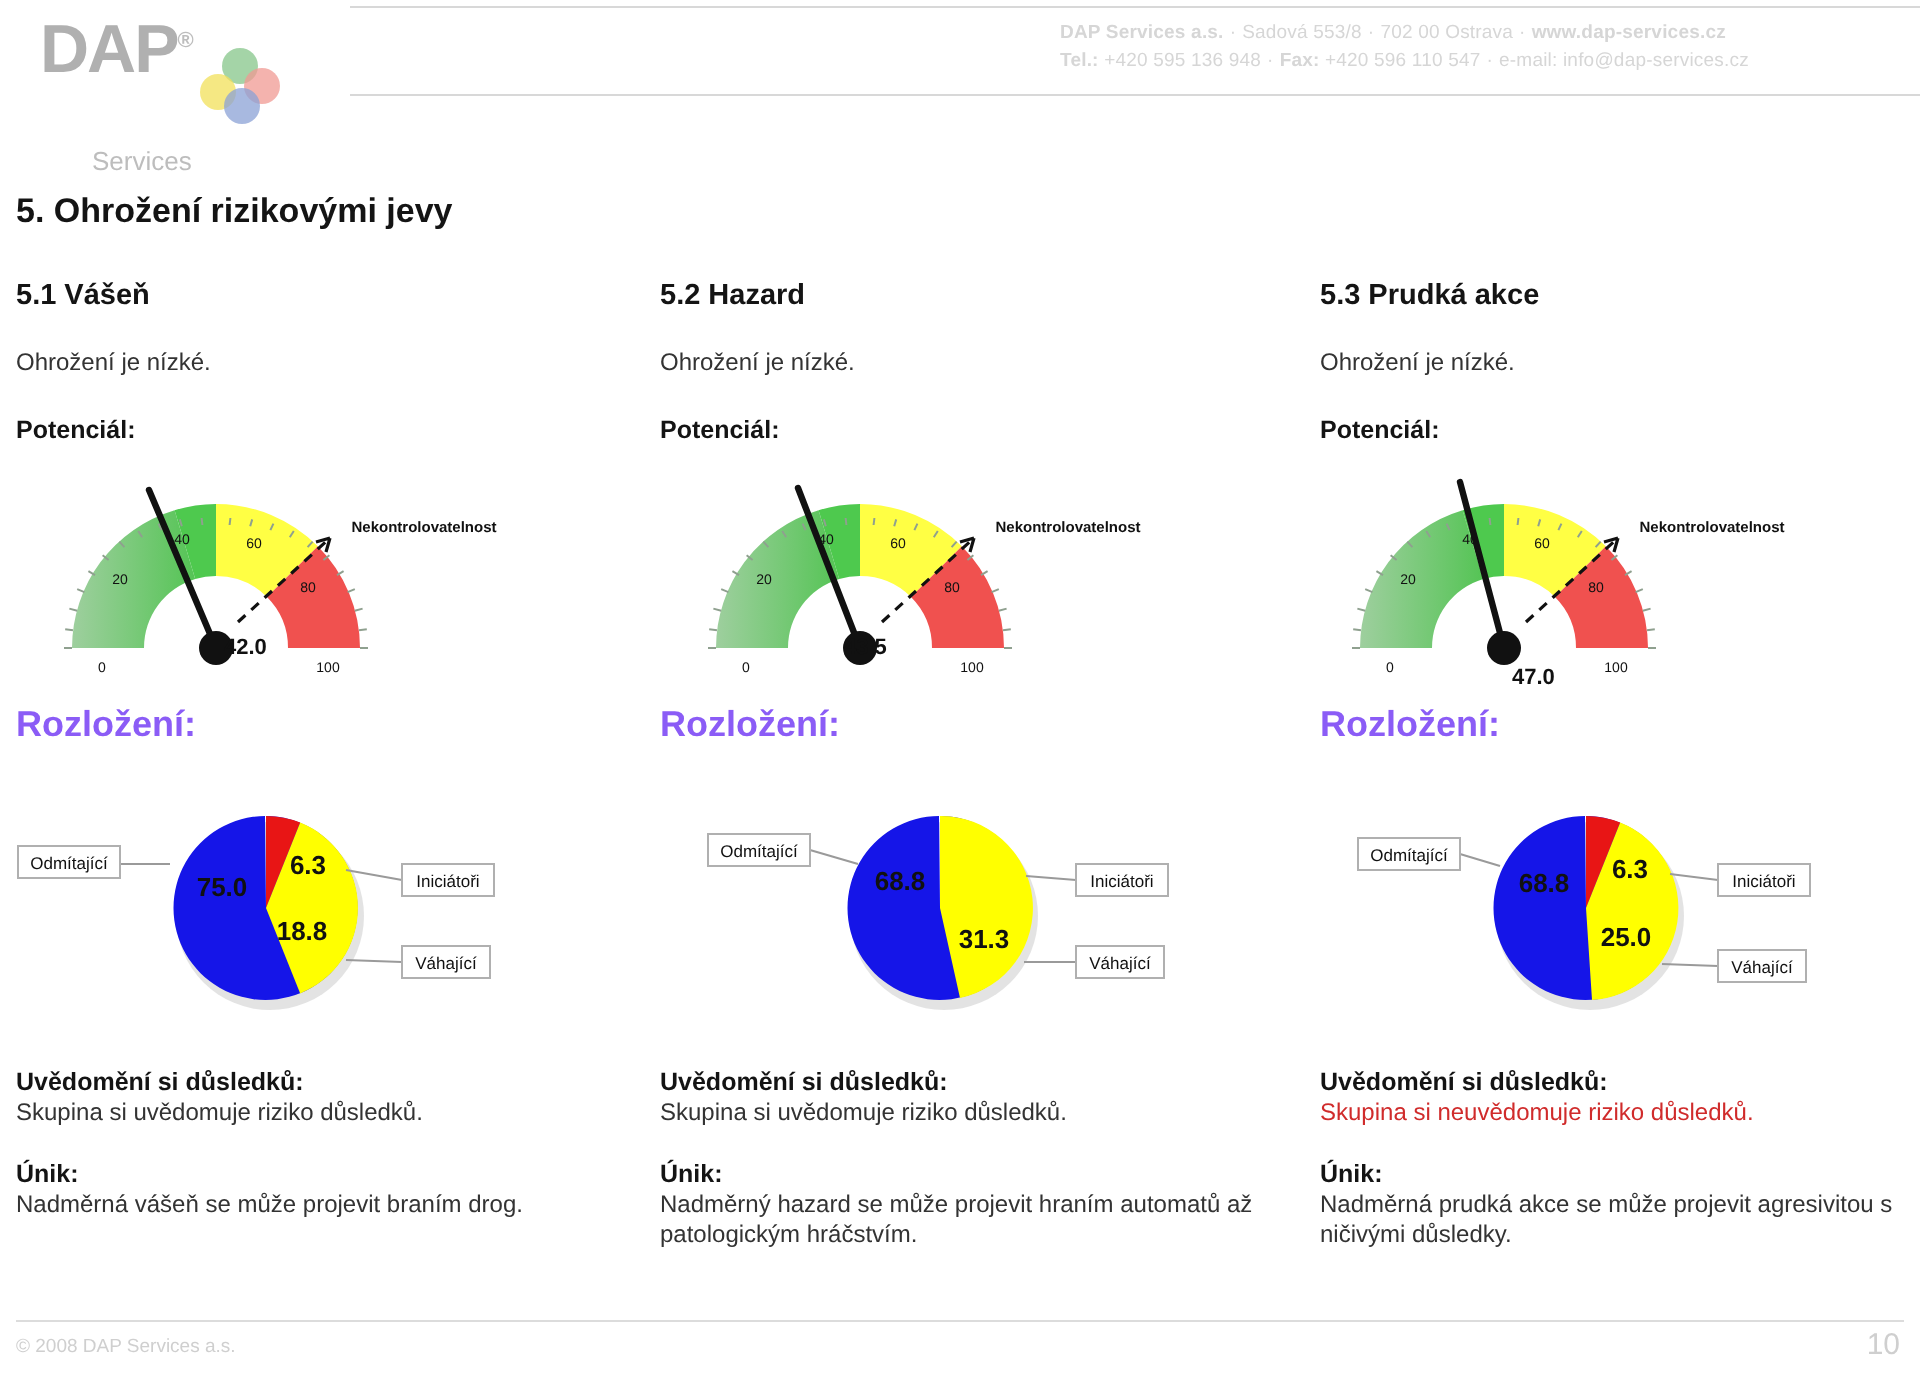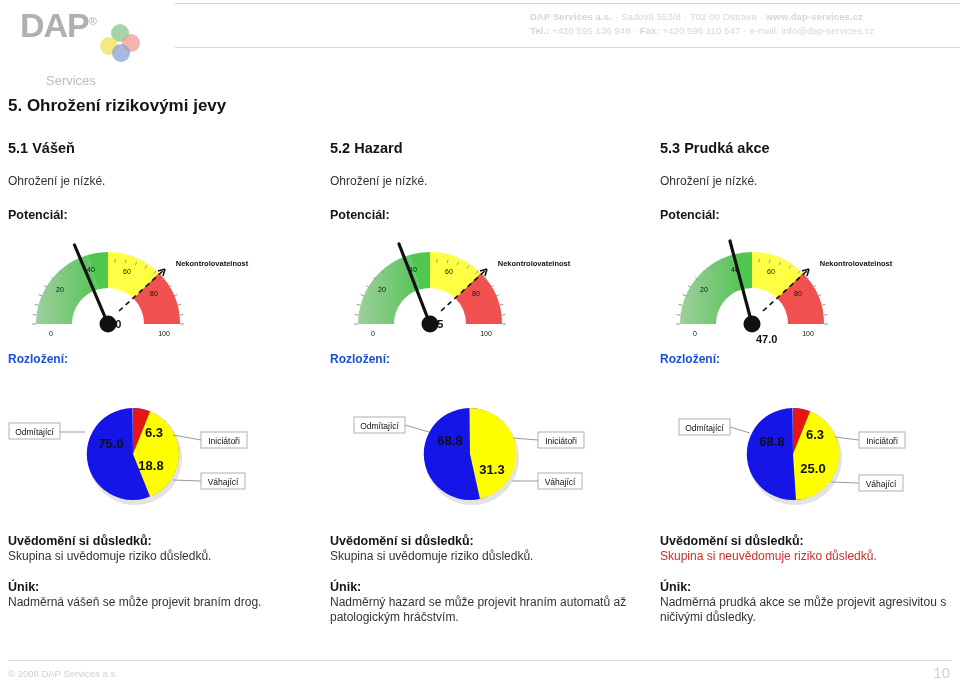--- a/index.html
+++ b/index.html
@@ -127,23 +127,23 @@
   .label-potencial {
     position: absolute;
     top: 146px;
     font-size: 12.5px;
     font-weight: bold;
     color: #141414;
   }
   .label-rozlozeni {
     position: absolute;
     top: 290px;
-    font-size: 12px;
-    font-weight: bold;
-    color: #1d4ed8;
+    font-size: 18px;
+    font-weight: bold;
+    color: #8b5cf6;
   }
 
   
   .gauge-wrap {
     position: absolute;
     top: 168px;
     width: 310px;
     height: 112px;
   }
   .gauge-wrap svg { display: block; }
@@ -294,21 +294,21 @@
           <line x1="0" y1="0" x2="-33.5" y2="-79" stroke="#111" stroke-width="3.2" stroke-linecap="round"></line>
           <circle cx="0" cy="0" r="8.5" fill="#111"></circle>
           <g stroke="#111" stroke-width="1.6" stroke-dasharray="5,4" fill="none">
             <path d="M 11 -13 L 57 -55"></path>
           </g>
           <path d="M 57 -55 L 50 -53 M 57 -55 L 55 -48" stroke="#111" stroke-width="1.6" fill="none"></path>
           <text x="104" y="-58" font-size="7.5" font-family="Liberation Sans, sans-serif" font-weight="bold" fill="#111" text-anchor="middle">Nekontrolovatelnost</text>
         </g>
       </svg>
     </div>
-    <div class="gauge-value" style="left:92px;">42.0</div>
+    <div class="gauge-value" style="left:92px;padding-left:12px;">42.0</div>
 
     <div class="label-rozlozeni">Rozložení:</div>
 
     <div class="pie-wrap">
       <svg width="320" height="112" viewBox="0 0 320 112">
         <g transform="translate(125,54)">
           <ellipse cx="2" cy="4" rx="47" ry="47" fill="#c8c8c8" opacity=".5"></ellipse>
           <path d="M 0 0 L 0 -46 A 46 46 0 1 1 -0.5 -46 Z" fill="#1515e8"></path>
           <path d="M 0 0 L 0 -46 A 46 46 0 0 1 17.1 -42.7 Z" fill="#e81515"></path>
           <path d="M 0 0 L 17.1 -42.7 A 46 46 0 0 1 17.1 42.7 Z" fill="#ffff00"></path>

